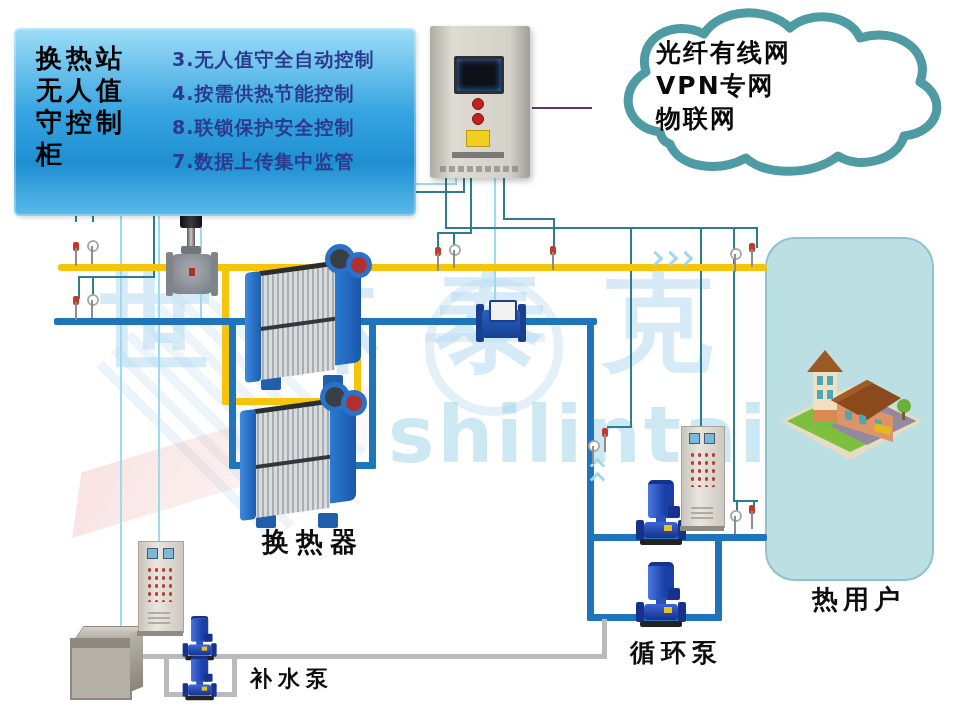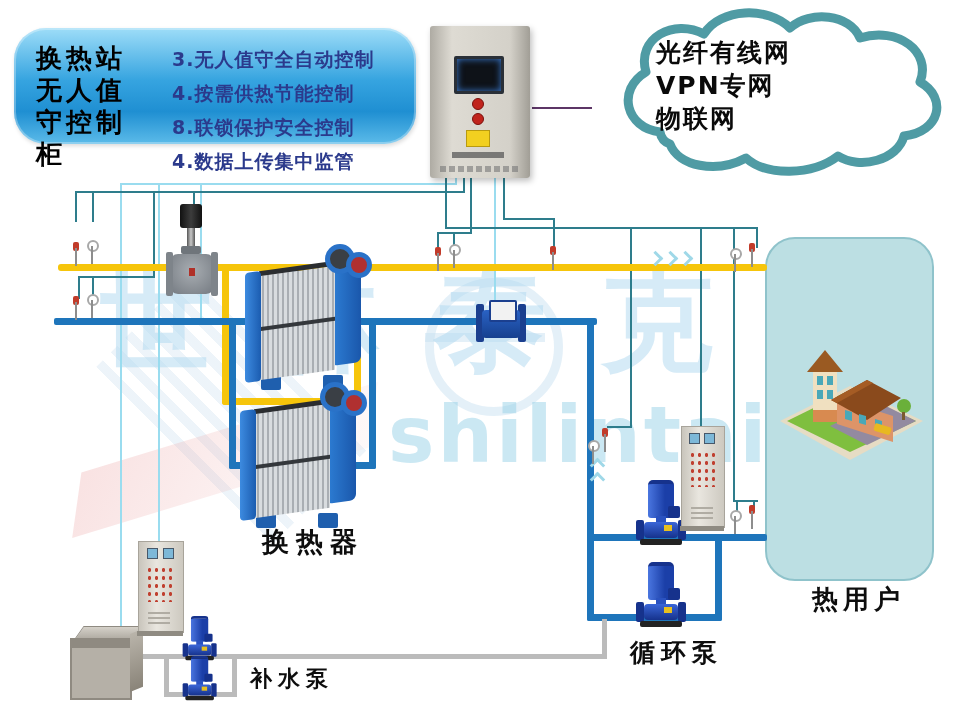--- a/index.html
+++ b/index.html
@@ -23,21 +23,21 @@
             border-radius:50%;}
   .wm-globe::before{content:'';position:absolute;left:-9px;top:46px;width:120px;height:9px;
             background:rgba(195,222,240,.45);}
   .wm-stack{left:110px;top:290px;width:250px;height:230px;opacity:.5;
             background:repeating-linear-gradient(0deg,rgba(190,215,235,.55) 0 15px,rgba(255,255,255,0) 15px 33px);
             transform:rotate(45deg) scale(1,.62);}
   .wm-red{left:70px;top:430px;width:310px;height:60px;transform:rotate(-17deg) skewX(-25deg);
           background:linear-gradient(120deg,rgba(235,160,160,.30),rgba(245,205,205,.12));}
 
   
-  .infobox{left:14px;top:28px;width:402px;height:116px;border-radius:32px;z-index:5;
+  .infobox{left:14px;top:28px;width:402px;height:188px;border-radius:6px;z-index:5;
            background:linear-gradient(180deg,#9eddf8 0%,#36a4e0 45%,#1f8fd2 72%,#5cbbe9 100%);
            box-shadow:inset 0 0 0 2px rgba(255,255,255,.3), 1px 2px 4px rgba(0,0,0,.15);text-decoration:underline;}
   .infobox .title{position:absolute;left:22px;top:14px;width:100px;font-size:26px;font-weight:bold;
            color:#000;line-height:32px;letter-spacing:4px;}
   .infobox .feats{position:absolute;left:158px;top:14px;font-size:19px;font-weight:bold;
            color:var(--info-box-text,#2B3A8C);line-height:34px;letter-spacing:1px;}
 
   
   .cloudwrap{left:598px;top:4px;width:368px;height:182px;z-index:5;}
   .cloudwrap svg{position:absolute;left:0;top:0;}
@@ -183,21 +183,21 @@
       <rect x="127" y="94" width="3" height="8" fill="#7a5a30"></rect>
     <rect x="99" y="107" width="17" height="8" rx="2" fill="#e8b820" transform="rotate(17 107 111)"></rect>
   </svg>
 
   <div class="abs infobox">
     <div class="title">换热站无人值守控制柜</div>
     <div class="feats">
       <div>3.无人值守全自动控制</div>
       <div>4.按需供热节能控制</div>
       <div>8.联锁保护安全控制</div>
-      <div>4.数据上传集中监管</div>
+      <div>7.数据上传集中监管</div>
     </div>
   </div>
 
   <div class="abs cloudwrap">
     <svg width="368" height="182" viewBox="0 0 368 182">
       <path d="M62,128 C28,124 18,86 48,68 C38,34 76,14 106,30 C122,4 170,2 192,24
                C212,6 252,10 262,34 C300,22 334,48 322,78 C350,94 342,128 306,132
                C300,156 262,166 240,152 C214,172 168,172 148,154 C118,170 80,162 72,140
                C66,138 63,134 62,128 Z" fill="#ffffff" stroke-width="9" stroke-linejoin="round"></path>
     </svg>

